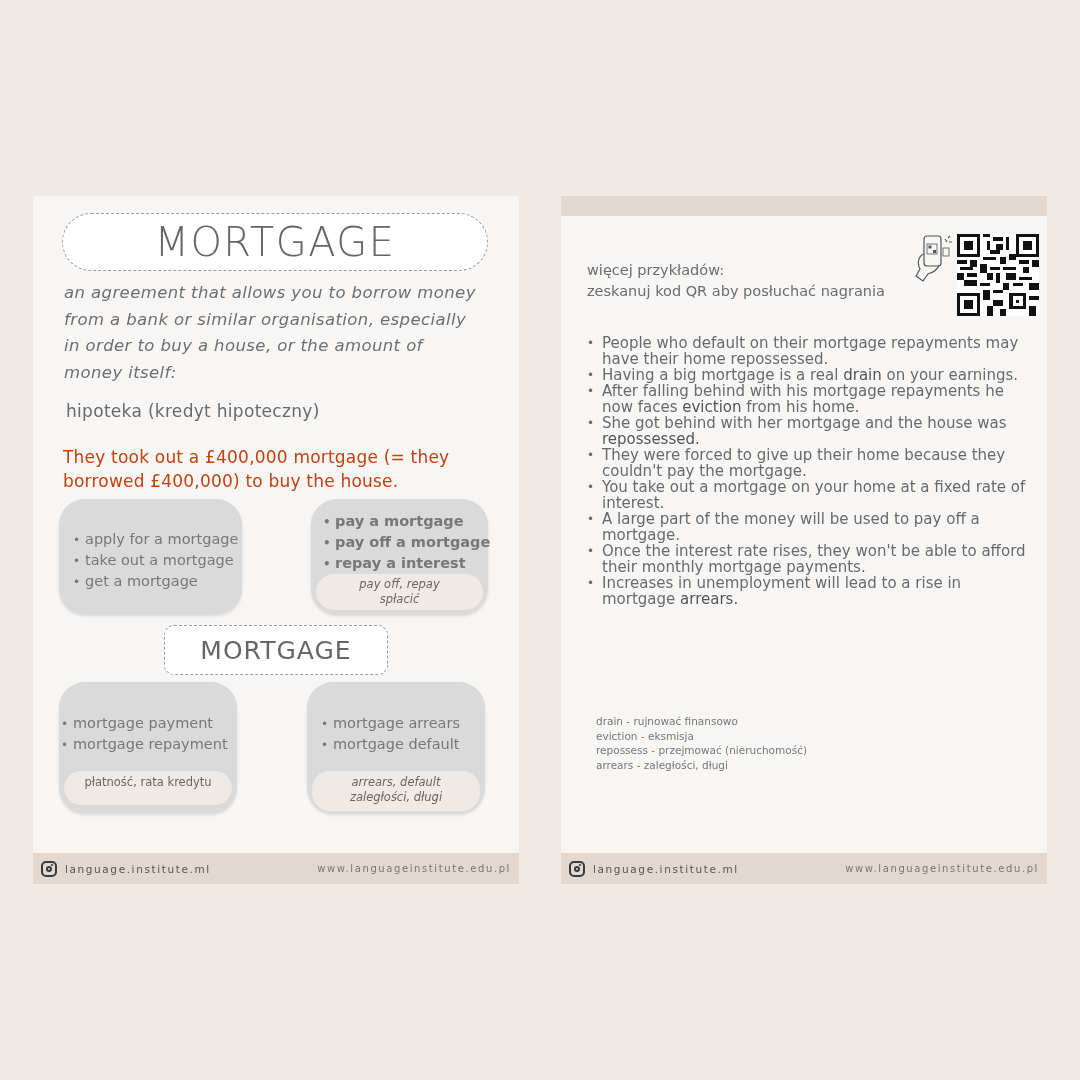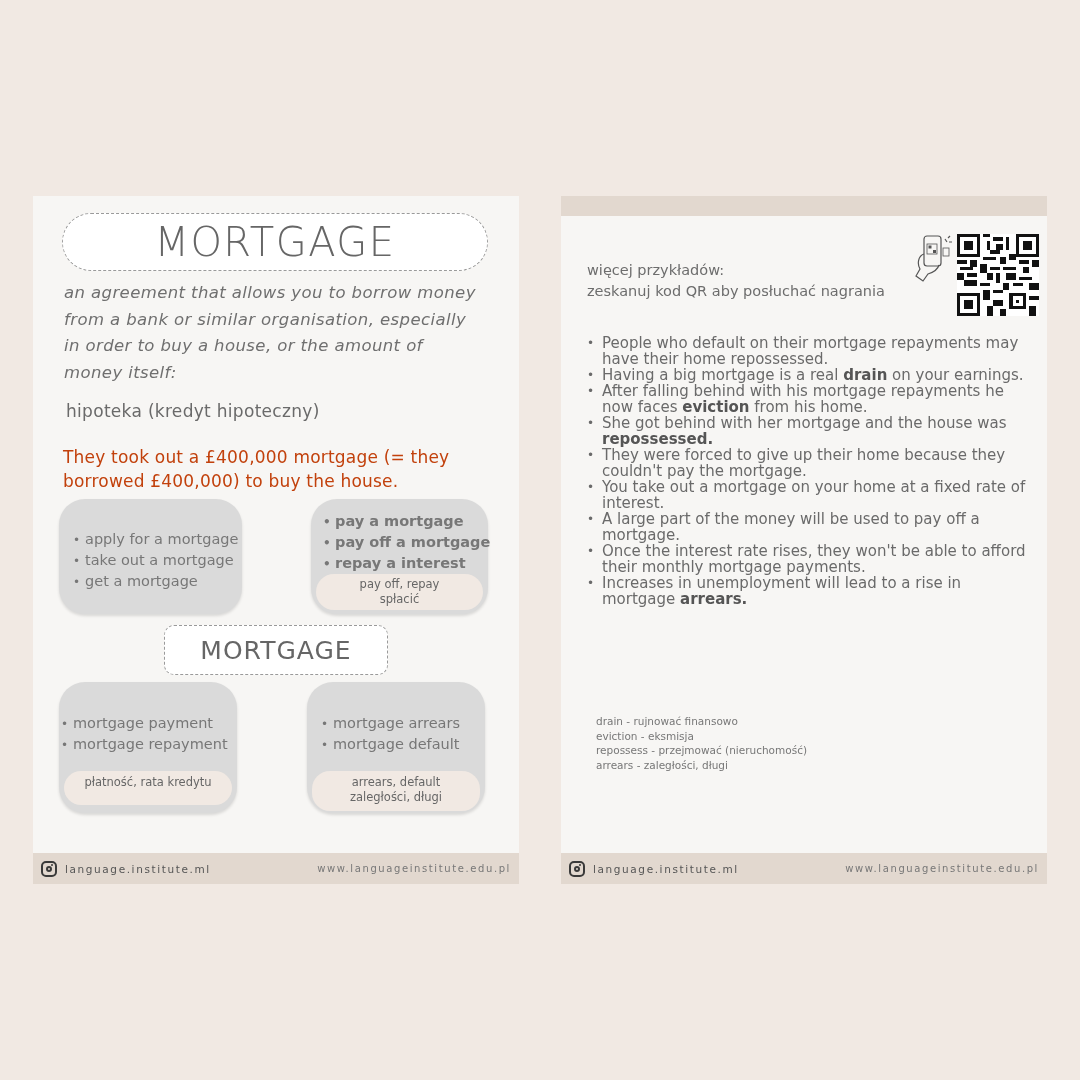--- a/index.html
+++ b/index.html
@@ -36,21 +36,21 @@
   .box {
     position:absolute; background:#dadada; border-radius:26px; box-shadow:0 2px 3px rgba(0,0,0,0.12);
   }
   .box ul { list-style:none; margin:0; padding:0; }
   .box li { font-size:14.5px; line-height:20px; color:#777; white-space:nowrap; }
   .box li::before { content:"•"; display:inline-block; width:12px; font-size:12px; color:#777; }
   .box .note {
     position:absolute; left:5px; right:5px; bottom:4px; background:#f1e9e3; border-radius:18px;
     font-size:11.5px; line-height:15px; text-align:center; color:#666; padding:4px 0;
   }
-  .note.italic { }
+  .note.italic { font-style:italic; }
   #box-1 { left:26px; top:303px; width:183px; height:115px; }
   #box-1 ul { position:absolute; left:14px; top:30px; }
   #box-2 { left:278px; top:303px; width:177px; height:115px; }
   #box-2 ul { position:absolute; left:12px; top:12px;font-weight:bold; }
   #box-2 .note { height:30px; padding:3px 0; }
   .mid-pill {
     position:absolute; left:131px; top:429px; width:222px; height:48px; border:1px dashed #9a9a9a; border-radius:10px;
     background:#fff; display:flex; align-items:center; justify-content:center; font-size:25px; color:#666; letter-spacing:1px;
   }
   #box-3 { left:26px; top:486px; width:178px; height:131px; }
@@ -61,21 +61,21 @@
   #box-4 .note { height:32px; padding:4px 0; top:89px; bottom:auto; }
 
   
   .top-band { position:absolute; left:0; right:0; top:0; height:20px; background:#e2d8cf; }
   .qr-label { position:absolute; left:26px; top:64px; font-size:14.5px; line-height:21px; color:#6d6d6d; }
   .phone-icon { position:absolute; left:353px; top:38px; width:42px; height:52px; }
   .qr-code { position:absolute; left:396px; top:38px; width:82px; height:82px; }
   .examples { position:absolute; left:26px; top:139px; width:450px; margin:0; padding:0; list-style:none; }
   .examples li { font-size:15px; line-height:16px; color:#6a6a6a; padding-left:15px; position:relative; }
   .examples li::before { content:"•"; position:absolute; left:0; top:0; font-size:12px; color:#6a6a6a; }
-  .examples b { color:#555; font-weight:bold; }
+  .examples b { color:#555; font-weight:normal; }
   .glossary { position:absolute; left:35px; top:518px; font-size:10.5px; line-height:14.5px; color:#777; }
 </style>
 </head>
 <body>
 
 <div class="card" id="card-left">
   <div class="title-pill">MORTGAGE</div>
   <div class="definition">an agreement that allows you to borrow money from a bank or similar organisation, especially in order to buy a house, or the amount of money itself:</div>
   <div class="translation">hipoteka (kredyt hipoteczny)</div>
   <div class="example">They took out a £400,000 mortgage (= they borrowed £400,000) to buy the house.</div>

